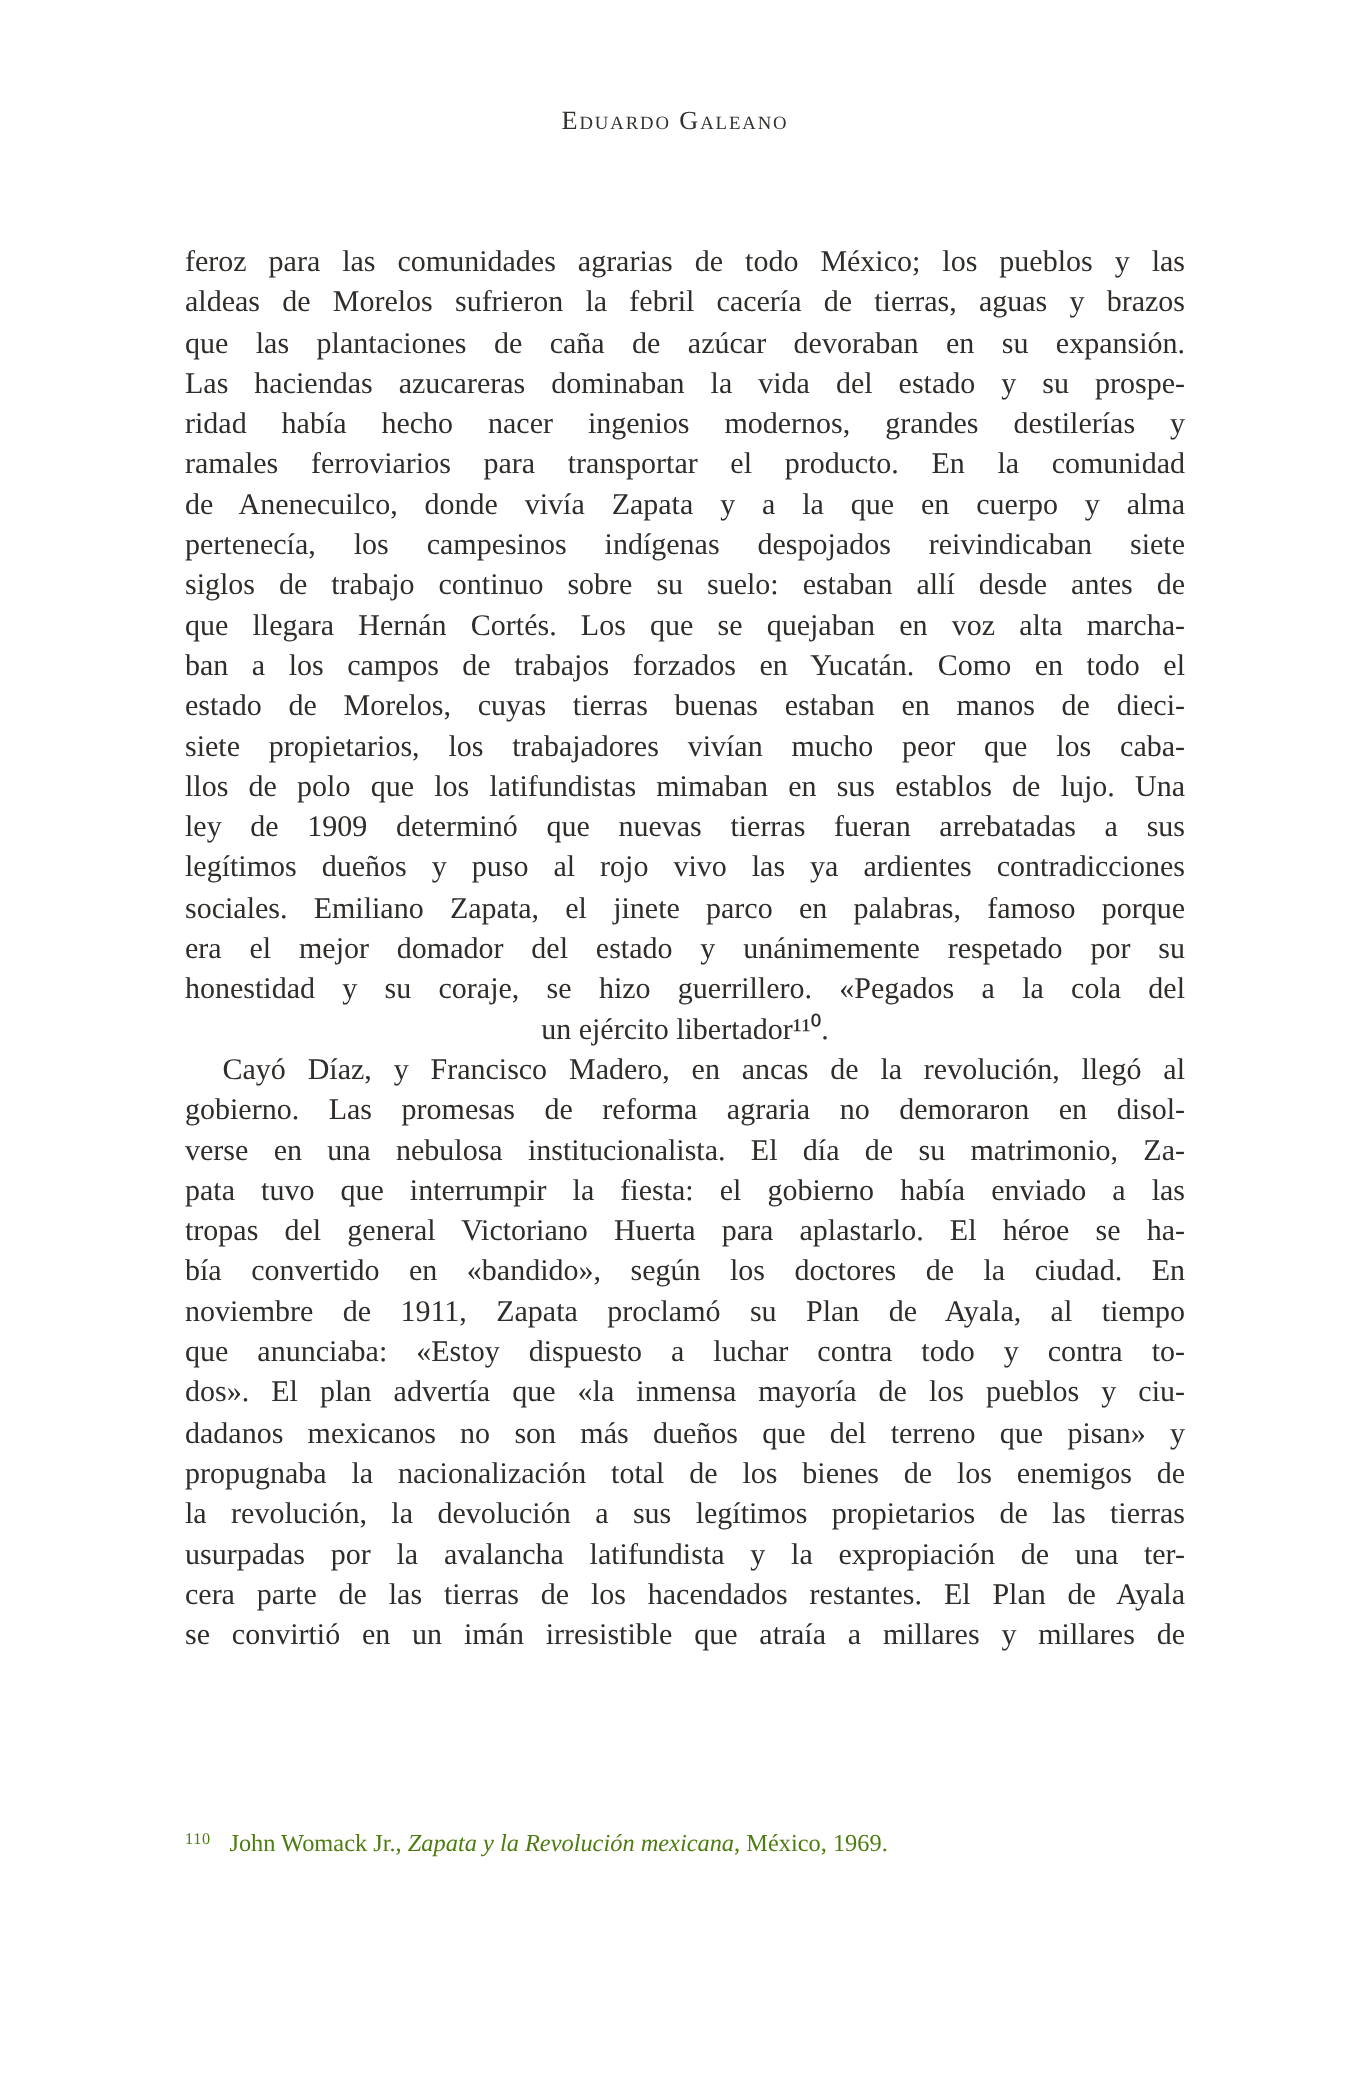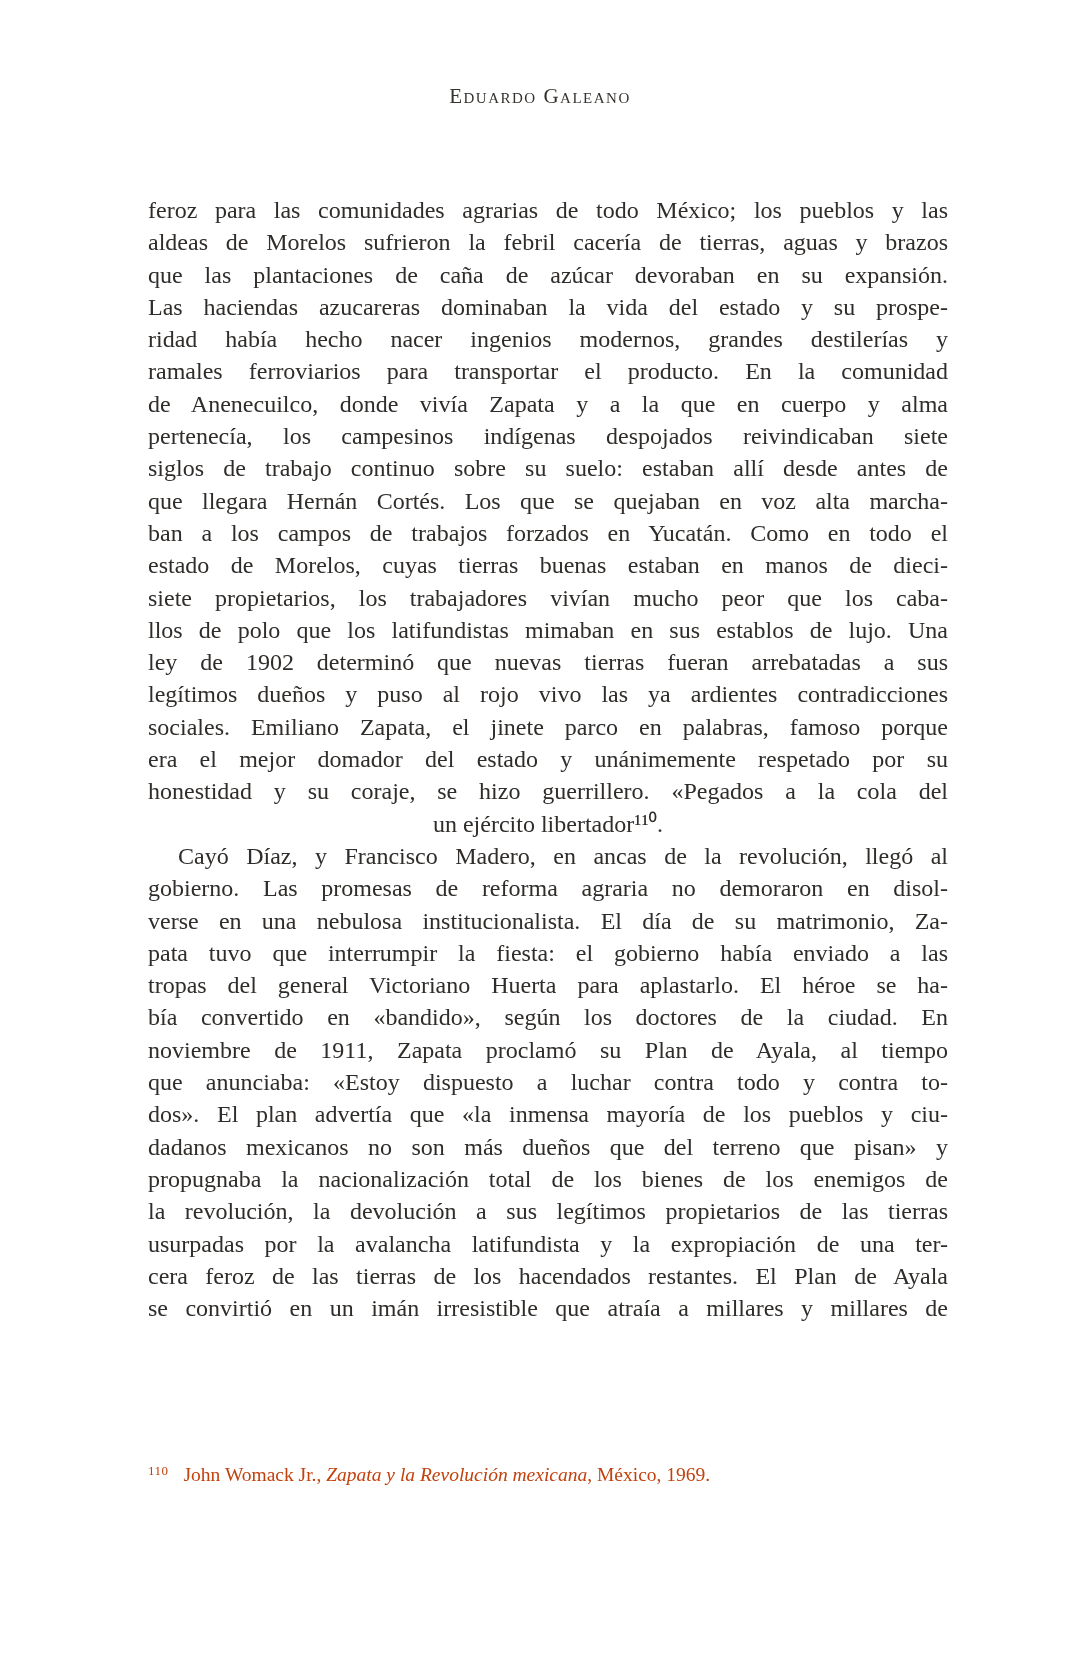--- a/index.html
+++ b/index.html
@@ -60,21 +60,21 @@
   .line.indent {
     text-indent: 30px;
   }
   .footnote {
     position: absolute;
     left: 148px;
     top: 1458px;
     width: 800px;
     font-size: 19.5px;
     line-height: 26px;
-    color: #c2410c;
+    color: #4d7c0f;
   }
   .fn-marker {
     display: inline-block;
     font-size: 13px;
     vertical-align: 6px;
     margin-right: 15px;
     letter-spacing: 0.5px;
   }
   .fn-title {
     font-style: italic;
@@ -105,42 +105,42 @@
         <div class="line">ridad había hecho nacer ingenios modernos, grandes destilerías y</div>
         <div class="line">ramales ferroviarios para transportar el producto. En la comunidad</div>
         <div class="line">de Anenecuilco, donde vivía Zapata y a la que en cuerpo y alma</div>
         <div class="line">pertenecía, los campesinos indígenas despojados reivindicaban siete</div>
         <div class="line">siglos de trabajo continuo sobre su suelo: estaban allí desde antes de</div>
         <div class="line">que llegara Hernán Cortés. Los que se quejaban en voz alta marcha-</div>
         <div class="line">ban a los campos de trabajos forzados en Yucatán. Como en todo el</div>
         <div class="line">estado de Morelos, cuyas tierras buenas estaban en manos de dieci-</div>
         <div class="line">siete propietarios, los trabajadores vivían mucho peor que los caba-</div>
         <div class="line">llos de polo que los latifundistas mimaban en sus establos de lujo. Una</div>
-        <div class="line">ley de 1902 determinó que nuevas tierras fueran arrebatadas a sus</div>
+        <div class="line">ley de 1909 determinó que nuevas tierras fueran arrebatadas a sus</div>
         <div class="line">legítimos dueños y puso al rojo vivo las ya ardientes contradicciones</div>
         <div class="line">sociales. Emiliano Zapata, el jinete parco en palabras, famoso porque</div>
         <div class="line">era el mejor domador del estado y unánimemente respetado por su</div>
         <div class="line">honestidad y su coraje, se hizo guerrillero. «Pegados a la cola del</div>
         <div class="line last">un ejército libertador¹¹⁰.</div>
       </div>
       <div class="para">
         <div class="line indent">Cayó Díaz, y Francisco Madero, en ancas de la revolución, llegó al</div>
         <div class="line">gobierno. Las promesas de reforma agraria no demoraron en disol-</div>
         <div class="line">verse en una nebulosa institucionalista. El día de su matrimonio, Za-</div>
         <div class="line">pata tuvo que interrumpir la fiesta: el gobierno había enviado a las</div>
         <div class="line">tropas del general Victoriano Huerta para aplastarlo. El héroe se ha-</div>
         <div class="line">bía convertido en «bandido», según los doctores de la ciudad. En</div>
         <div class="line">noviembre de 1911, Zapata proclamó su Plan de Ayala, al tiempo</div>
         <div class="line">que anunciaba: «Estoy dispuesto a luchar contra todo y contra to-</div>
         <div class="line">dos». El plan advertía que «la inmensa mayoría de los pueblos y ciu-</div>
         <div class="line">dadanos mexicanos no son más dueños que del terreno que pisan» y</div>
         <div class="line">propugnaba la nacionalización total de los bienes de los enemigos de</div>
         <div class="line">la revolución, la devolución a sus legítimos propietarios de las tierras</div>
         <div class="line">usurpadas por la avalancha latifundista y la expropiación de una ter-</div>
-        <div class="line">cera feroz de las tierras de los hacendados restantes. El Plan de Ayala</div>
+        <div class="line">cera parte de las tierras de los hacendados restantes. El Plan de Ayala</div>
         <div class="line">se convirtió en un imán irresistible que atraía a millares y millares de</div>
       </div>
     </div>
 
   <div class="footnote">
     <span class="fn-marker">110</span><span><span>John Womack Jr., </span><span class="fn-title">Zapata y la Revolución mexicana</span><span>, México, 1969.</span></span>
   </div>
 
 
 </div>

